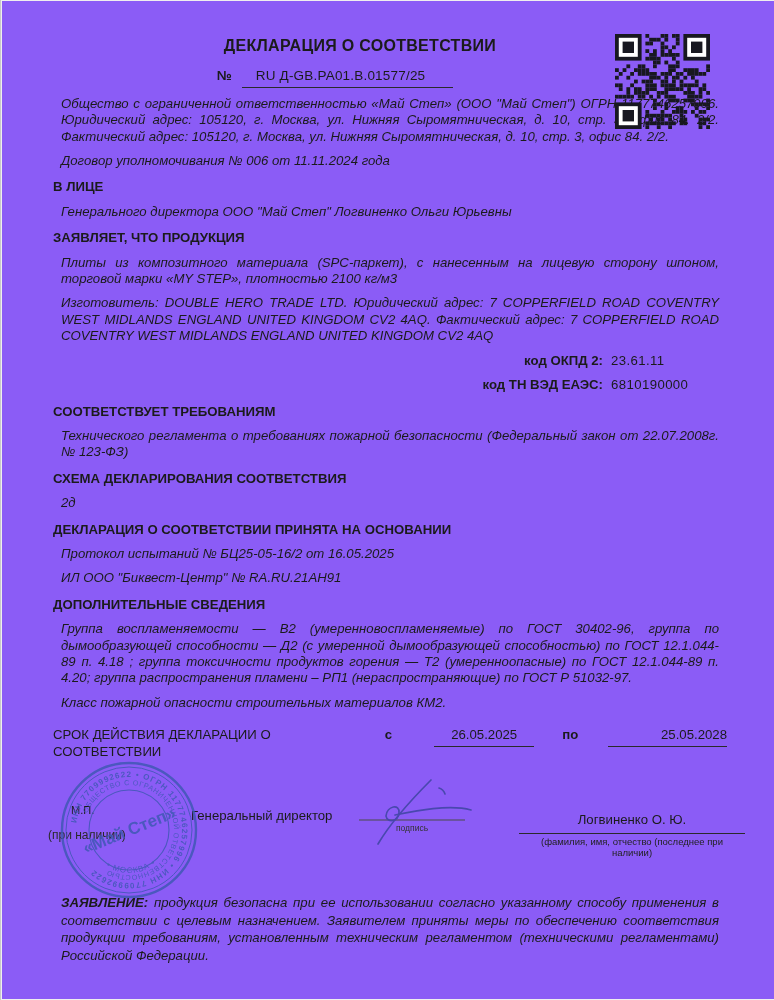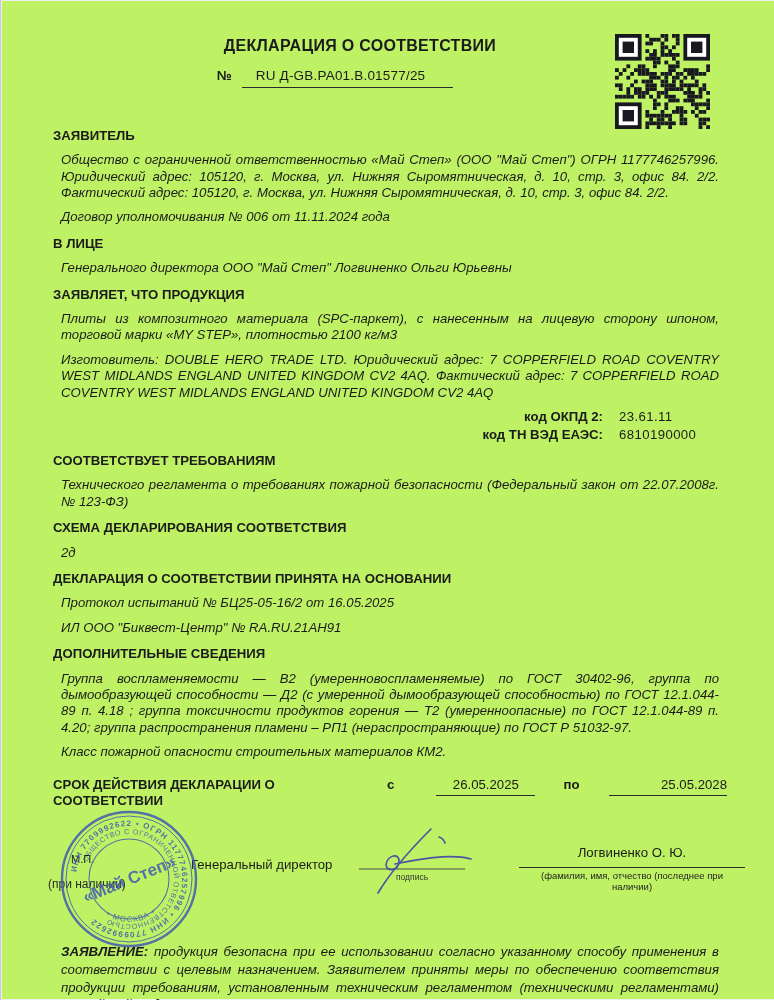--- a/index.html
+++ b/index.html
@@ -1,20 +1,20 @@
 <!DOCTYPE html>
 <html lang="ru"><head>
 <meta charset="utf-8">
 <style>
   html,body{margin:0;padding:0;background:#e9e9e9;}
   .page{
     position:relative;
     width:774px;height:1000px;
     margin:0 auto;
-    background:#bef264;
+    background:#8b5cf6;
     border-left:1px solid #c9c9c9;
     border-bottom:1px solid #c9c9c9;
     box-shadow:inset 0 0 0 1px #efefef;
     font-family:"Liberation Sans","DejaVu Sans",sans-serif;
     font-size:13.2px;line-height:16.4px;
     color:#1b1b1b;
     overflow:hidden;
   }
   .content{padding:38px 48px 0 52px;}
   .doc-title{
@@ -36,46 +36,46 @@
     letter-spacing:.2px;
   }
   .qr{position:absolute;top:34px;left:614px;width:95px;height:95px;}
   .sec-h{font-weight:700;margin:10px 0 1px;}
   .sec-h.first{margin-top:40px;}
   p{margin:8px;font-style:italic;}
   .just{text-align:justify;}
   .codes{
     margin:6px 0 0 400px;
     display:grid;grid-template-columns:150px auto;
-    column-gap:16px;row-gap:1px;
+    column-gap:16px;row-gap:1px;gap:8px;
   }
   .codes .lbl{font-weight:700;text-align:right;white-space:nowrap;}
   .codes .val{letter-spacing:.4px;}
   .validity{
     margin-top:16px;
     display:flex;align-items:flex-start;
     font-size:13.2px;
   }
-  .validity .vh{font-weight:700;}
+  .validity .vh{font-weight:400;}
   .validity .pre{font-weight:700;margin-left:26px;}
   .validity .date{
     display:inline-block;text-align:center;
     border-bottom:1.3px solid #2a2a2a;
     padding-bottom:2px;
   }
   .validity .d1{width:108px;margin-left:42px;}
   .validity .p2{margin-left:28px;}
   .validity .d2{width:128px;margin-left:30px;text-align:right;}
   .sig-row{position:relative;height:132px;}
   .sig-row .abs{position:absolute;}
   .mp{left:2px;top:44px;font-size:11px;line-height:13px;padding-left:16px;}
   .mp-note{left:-5px;top:67px;font-size:12px;color:#2a2a2a;}
   .position-label{left:138px;top:48px;}
   .sig-svg{left:300px;top:14px;}
-  .name-block{left:466px;top:36px;width:226px;text-align:center;}
+  .name-block{left:466px;top:52px;width:226px;text-align:center;}
   .name-line{padding-bottom:5px;border-bottom:1.2px solid #2a2a2a;}
   .name-caption{margin-top:2px;font-size:9.5px;line-height:11px;color:#222;padding:0 14px;}
   .stamp-svg{left:0;top:-6px;pointer-events:none;}
   .statement{margin-top:2px;text-align:justify;line-height:17.6px;}
   .statement .lead{font-weight:700;}
 </style>
 </head>
 <body>
 
 <div class="page">
@@ -312,21 +312,20 @@
         <rect x="91.19999999999999" y="91.19999999999999" width="3.8" height="3.8" fill="#181820"></rect>
       </svg></div>
 
   <div class="content">
     <div class="doc-title">ДЕКЛАРАЦИЯ О СООТВЕТСТВИИ</div>
 
     <div class="num-line">
       <span class="num-sign">№</span><span class="num-value">RU Д-GB.PA01.B.01577/25</span>
     </div>
 
-    <div class="sec-h first">ЗАЯВИТЕЛЬ</div>
     <p class="just">Общество с ограниченной ответственностью «Май Степ» (ООО "Май Степ") ОГРН 1177746257996. Юридический адрес: 105120, г. Москва, ул. Нижняя Сыромятническая, д. 10, стр. 3, офис 84. 2/2. Фактический адрес: 105120, г. Москва, ул. Нижняя Сыромятническая, д. 10, стр. 3, офис 84. 2/2.</p>
     <p>Договор уполномочивания № 006 от 11.11.2024 года</p>
 
     <div class="sec-h">В ЛИЦЕ</div>
     <p>Генерального директора ООО "Май Степ" Логвиненко Ольги Юрьевны</p>
 
     <div class="sec-h">ЗАЯВЛЯЕТ, ЧТО ПРОДУКЦИЯ</div>
     <p class="just">Плиты из композитного материала (SPC-паркет), с нанесенным на лицевую сторону шпоном, торговой марки «MY STEP»,  плотностью 2100 кг/м3</p>
     <p class="just">Изготовитель: DOUBLE HERO TRADE LTD. Юридический адрес: 7 COPPERFIELD ROAD COVENTRY WEST MIDLANDS ENGLAND UNITED KINGDOM CV2 4AQ. Фактический адрес: 7 COPPERFIELD ROAD COVENTRY WEST MIDLANDS ENGLAND UNITED KINGDOM CV2 4AQ</p>
 

